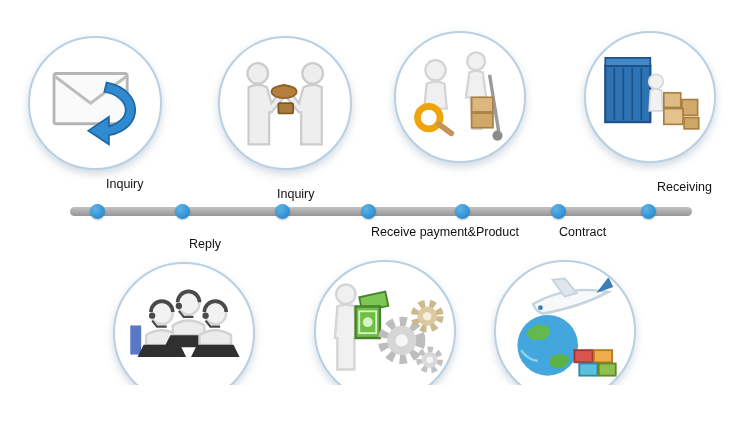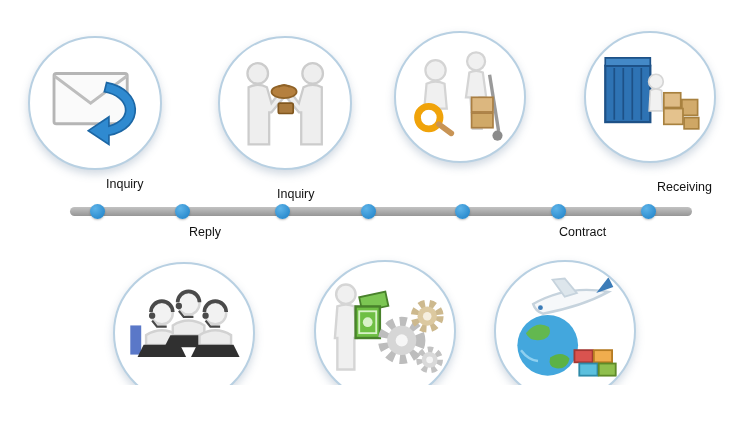--- a/index.html
+++ b/index.html
@@ -55,21 +55,21 @@
   .b-testing   { left: 394px; top:  31px; width: 132px; height: 132px; }
   .b-receiving { left: 584px; top:  31px; width: 132px; height: 132px; }
   .b-reply     { left: 113px; top: 262px; width: 142px; height: 142px; }
   .b-payment   { left: 314px; top: 260px; width: 142px; height: 142px; }
   .b-delivery  { left: 494px; top: 260px; width: 142px; height: 142px; }
   
   .l-inquiry   { left: 106px; top: 177px; }
   .l-contract  { left: 277px; top: 187px; }
   .l-testing   { left: 466px; top: 178px; }
   .l-receiving { left: 657px; top: 180px; }
-  .l-reply     { left: 189px; top: 225px; }
+  .l-reply     { left: 189px; top: 237px; }
   .l-payment   { left: 371px; top: 225px; }
   .l-delivery  { left: 559px; top: 225px; }
 </style>
 </head>
 <body>
 
 <div class="flow">
 
   <div class="timeline-bar"></div>
 
@@ -191,16 +191,17 @@
       <rect x="58" y="66" width="15" height="10" fill="#d9534f" stroke="#a33732" stroke-width="1.5"></rect>
       <rect x="74" y="66" width="15" height="10" fill="#f0ad4e" stroke="#b57b22" stroke-width="1.5"></rect>
       <rect x="62" y="77" width="15" height="10" fill="#5bc0de" stroke="#2e8aa8" stroke-width="1.5"></rect>
       <rect x="78" y="77" width="14" height="10" fill="#8fbf4d" stroke="#5e8a28" stroke-width="1.5"></rect>
     </svg>
   </div>
 
   <div class="step-label l-inquiry">Inquiry</div>
   <div class="step-label l-reply">Reply</div>
   <div class="step-label l-contract">Inquiry</div>
+  <div class="step-label l-payment">Receive payment&amp;Product</div>
   <div class="step-label l-delivery">Contract</div>
   <div class="step-label l-receiving">Receiving</div>
 
 </div>
 
 </body></html>

